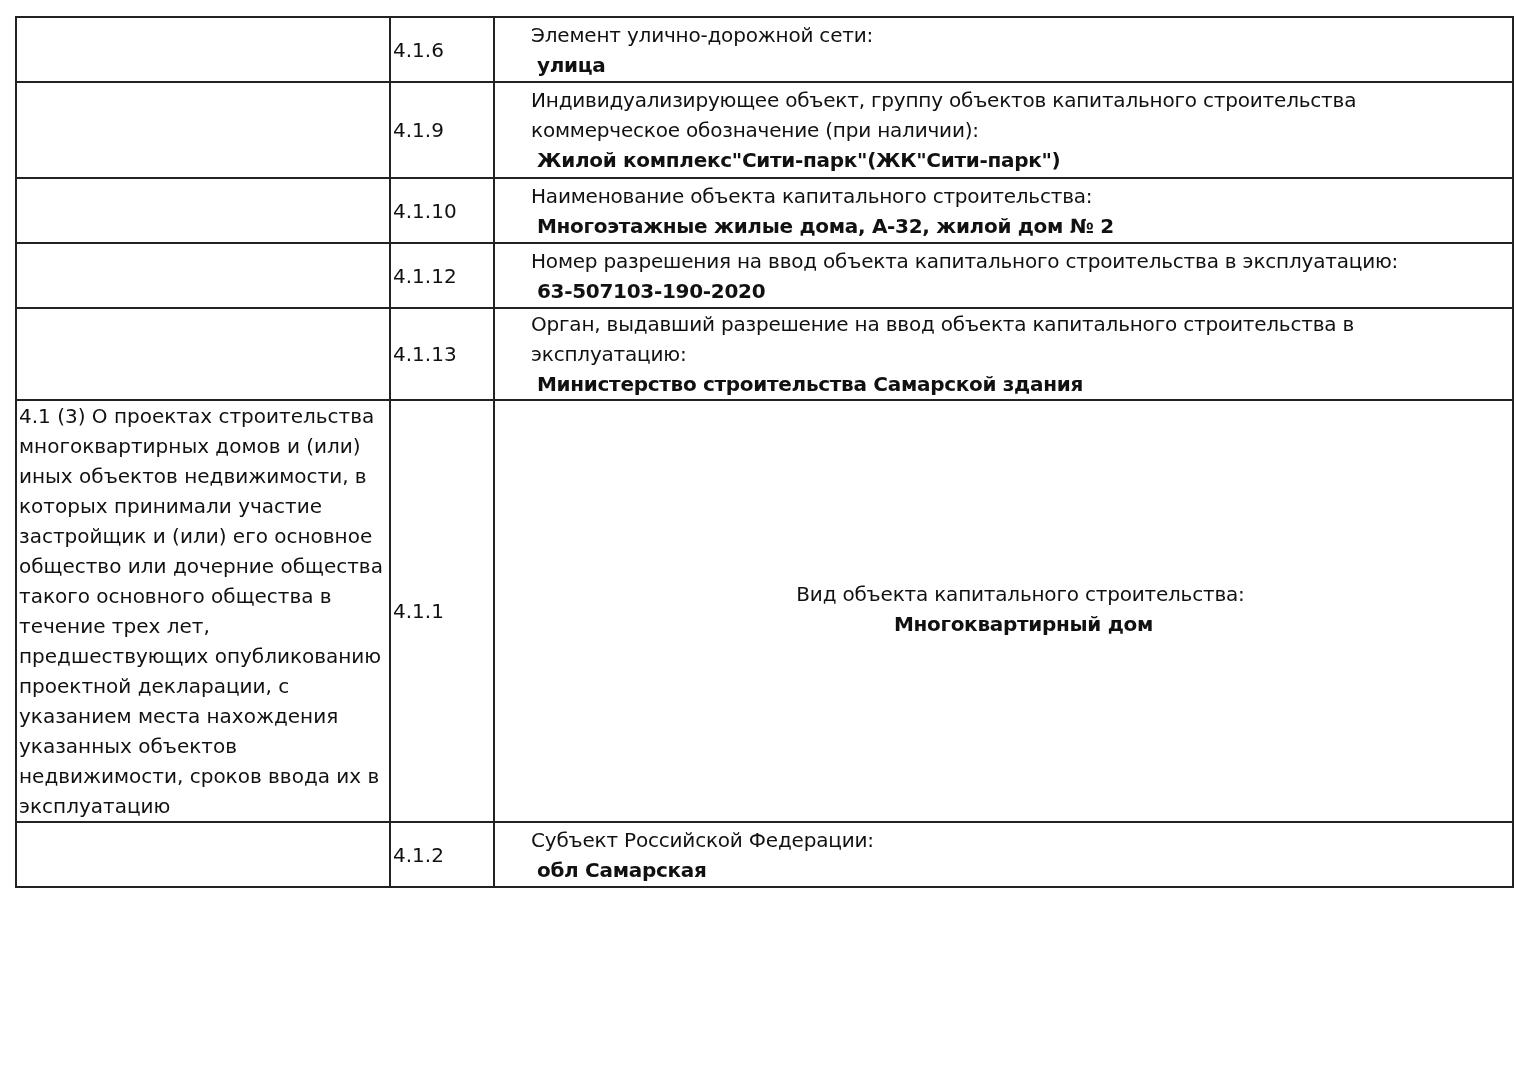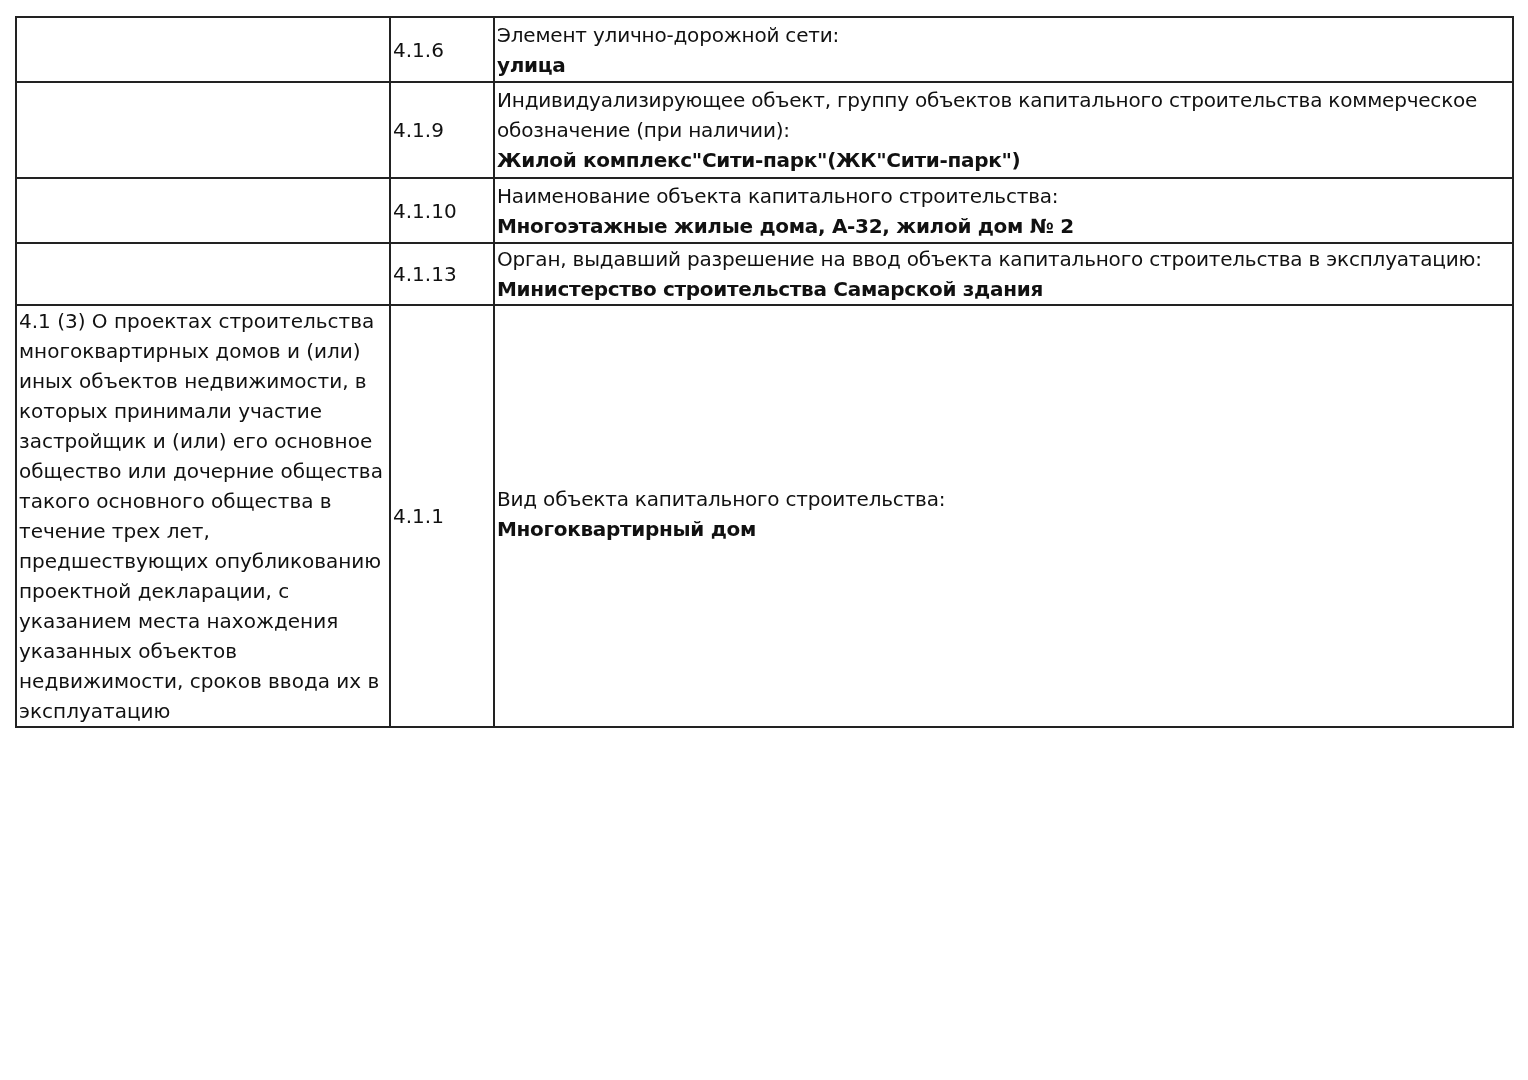--- a/index.html
+++ b/index.html
@@ -7,24 +7,24 @@
          font-family: "DejaVu Sans", sans-serif; color: #111111; }
   table.doc { position: absolute; left: 15px; top: 16px; border-collapse: collapse;
               table-layout: fixed; width: 1497px; }
   table.doc td { border: 2px solid #222222; vertical-align: middle; padding: 0 2px;
                  font-size: 20px; line-height: 30px; }
   col.c1 { width: 374px; }
   col.c2 { width: 104px; }
   col.c3 { width: 1019px; }
   td.section { vertical-align: top; padding-top: 4px; white-space: normal; }
   td.num { padding-left: 2px; }
-  .label { display: block; letter-spacing: -0.2px; }
-  .value { display: block; font-weight: bold; letter-spacing: -0.3px; }
+  .label { display: block; letter-spacing: -0.2px; margin-left: 34px; }
+  .value { display: block; font-weight: bold; letter-spacing: -0.3px; margin-left: 40px; }
   td.tall-content { vertical-align: middle; }
-  td.tall-content .inner { position: relative; top: -2px; }
+  td.tall-content .inner { position: relative; top: -2px; text-align: center; }
 </style>
 </head>
 <body>
 
 <table class="doc">
   <colgroup>
       <col class="c1">
       <col class="c2">
       <col class="c3">
     </colgroup>
@@ -46,32 +46,48 @@
       </td>
     </tr>
     <tr style="height:65px">
       <td></td>
       <td class="num">4.1.10</td>
       <td>
         <span class="label">Наименование объекта капитального строительства:</span>
         <span class="value">Многоэтажные жилые дома, А-32, жилой дом № 2</span>
       </td>
     </tr>
+    <tr style="height:65px">
+      <td></td>
+      <td class="num">4.1.12</td>
+      <td>
+        <span class="label">Номер разрешения на ввод объекта капитального строительства в эксплуатацию:</span>
+        <span class="value">63-507103-190-2020</span>
+      </td>
+    </tr>
     <tr style="height:50px">
       <td></td>
       <td class="num">4.1.13</td>
       <td>
         <span class="label">Орган, выдавший разрешение на ввод объекта капитального строительства в эксплуатацию:</span>
         <span class="value">Министерство строительства Самарской здания</span>
       </td>
     </tr>
     <tr style="height:382px">
       <td class="section">4.1 (3) О проектах строительства многоквартирных домов и (или) иных объектов недвижимости, в которых принимали участие застройщик и (или) его основное общество или дочерние общества такого основного общества в течение трех лет, предшествующих опубликованию проектной декларации, с указанием места нахождения указанных объектов недвижимости, сроков ввода их в эксплуатацию</td>
       <td class="num">4.1.1</td>
       <td class="tall-content">
         <div class="inner">
           <span class="label">Вид объекта капитального строительства:</span>
           <span class="value">Многоквартирный дом</span>
         </div>
       </td>
     </tr>
+    <tr style="height:65px">
+      <td></td>
+      <td class="num">4.1.2</td>
+      <td>
+        <span class="label">Субъект Российской Федерации:</span>
+        <span class="value">обл Самарская</span>
+      </td>
+    </tr>
   </tbody>
 </table>
 
 </body></html>

